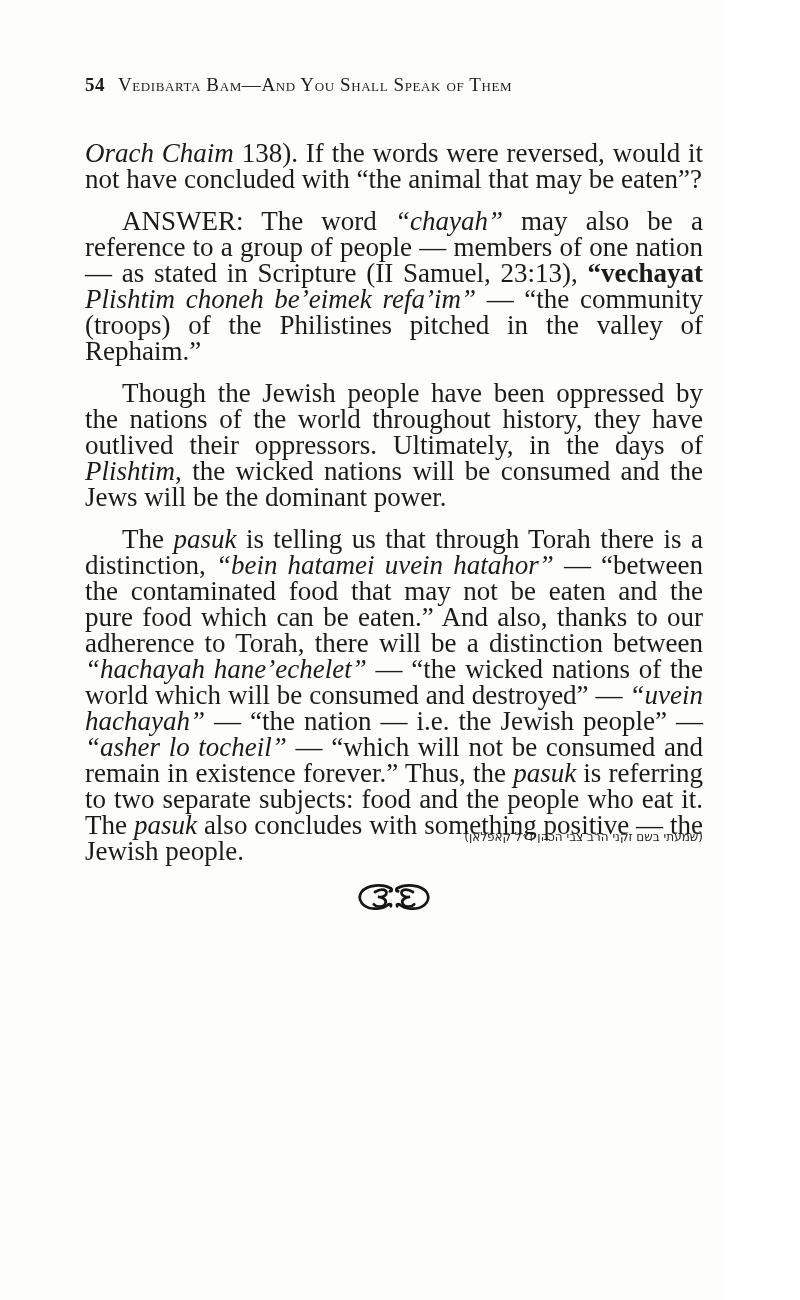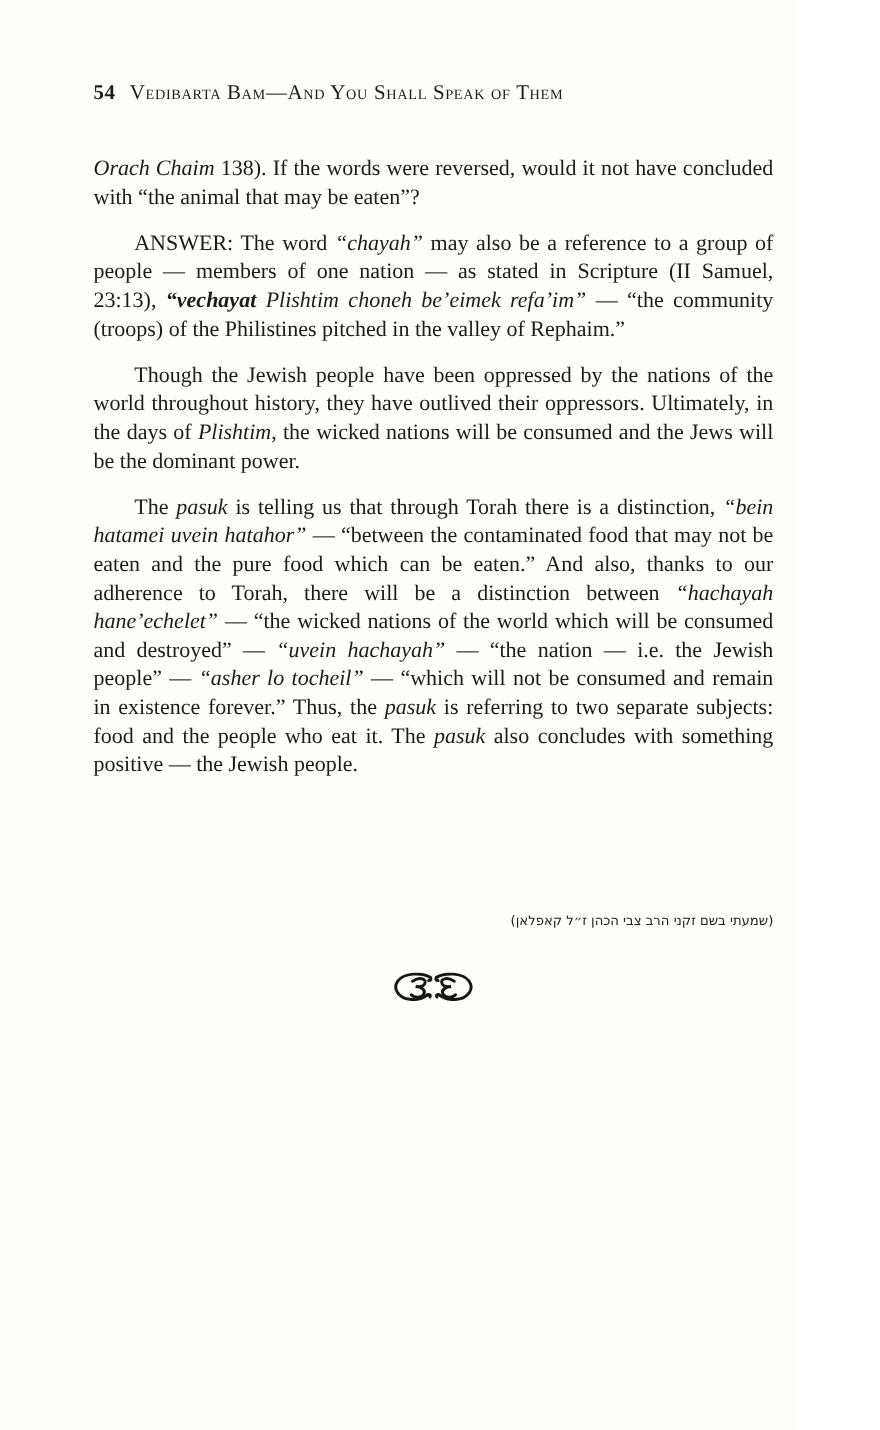--- a/index.html
+++ b/index.html
@@ -32,34 +32,34 @@
   }
   .book-title {
     font-variant: small-caps;
     letter-spacing: 0.6px;
   }
   .body-text {
     position: absolute;
     left: 85px;
     top: 140px;
     width: 618px;
-    font-size: 20px;
+    font-size: 27px;
     line-height: 26px;
     text-align: justify;
     text-justify: inter-word;
   }
   .para {
     margin: 0 0 16px 0;
   }
   .para.indent {
     text-indent: 37px;
   }
   .seg-n { font-style: normal; }
   .seg-i { font-style: italic; }
-  .seg-bi { font-style: italic; font-weight: bold; }
+  .seg-bi { font-weight: bold; }
   .attribution {
     position: absolute;
     left: 85px;
     top: 826px;
     width: 618px;
     text-align: right;
     direction: rtl;
     font-family: "DejaVu Sans", sans-serif;
     font-size: 12px;
     line-height: 22px;

